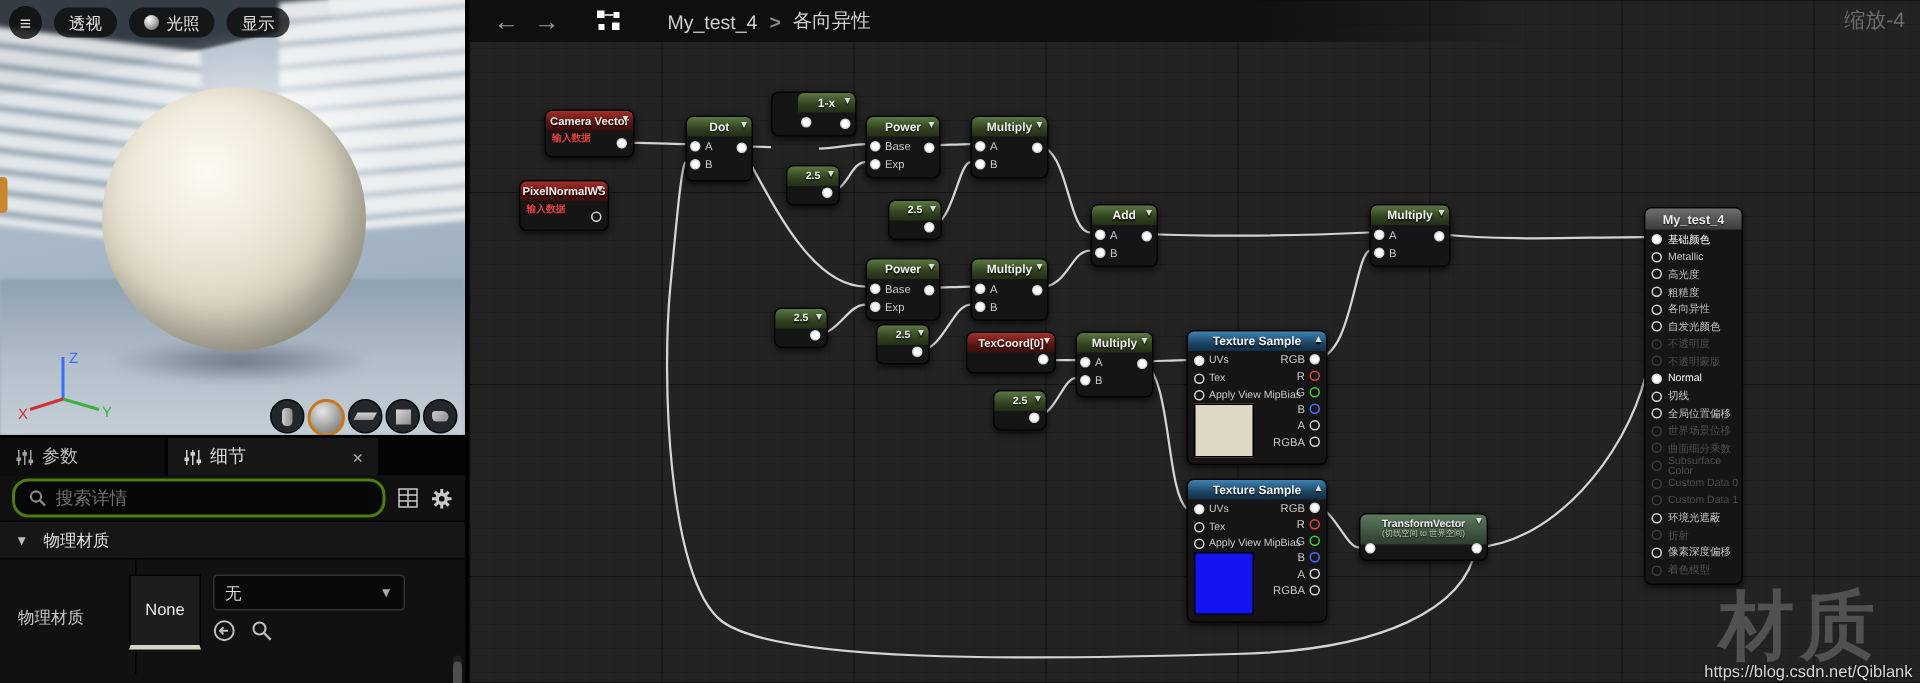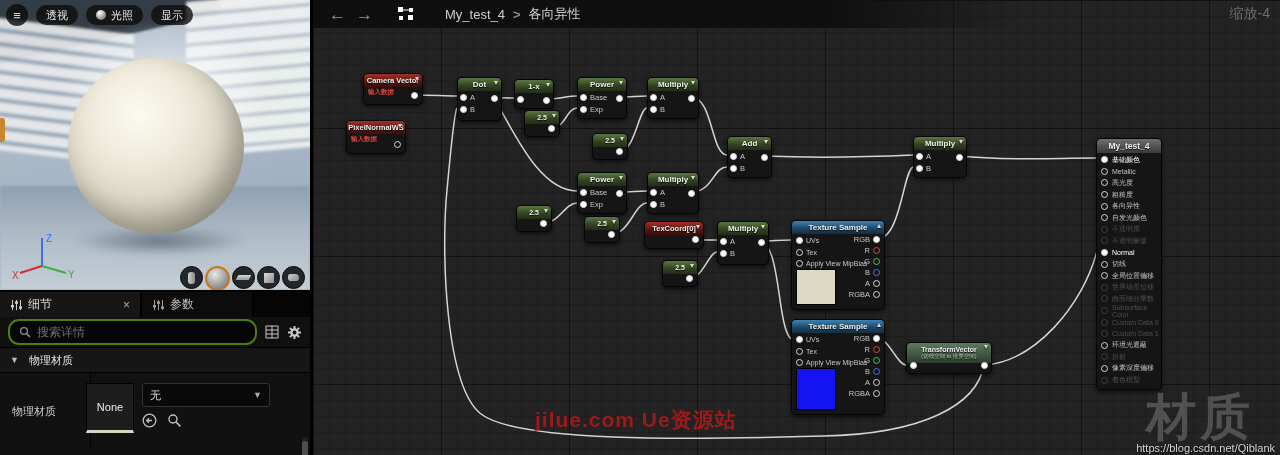--- a/index.html
+++ b/index.html
@@ -169,42 +169,42 @@
         <span class="mi-cub"></span>
       </div>
     <div class="mesh-btn">
         <span class="mi-tea"></span>
       </div>
   </div>
 </div>
 
 <div id="details">
   <div class="tabbar">
+    <div class="tab inactive">
+      <svg width="12" height="12">
+        <line x1="2.5" y1="1" x2="2.5" y2="11" stroke="#9f9f9f"></line>
+          <rect x="1" y="6" width="3" height="2.4" fill="#9f9f9f"></rect>
+        <line x1="6.5" y1="1" x2="6.5" y2="11" stroke="#9f9f9f"></line>
+          <rect x="5" y="2.4" width="3" height="2.4" fill="#9f9f9f"></rect>
+        <line x1="10.5" y1="1" x2="10.5" y2="11" stroke="#9f9f9f"></line>
+          <rect x="9" y="7.4" width="3" height="2.4" fill="#9f9f9f"></rect>
+      </svg>
+      <span>参数</span>
+    </div>
     <div class="tab">
       <svg width="12" height="12">
         <line x1="2.5" y1="1" x2="2.5" y2="11" stroke="#cfcfcf"></line>
           <rect x="1" y="6" width="3" height="2.4" fill="#cfcfcf"></rect>
         <line x1="6.5" y1="1" x2="6.5" y2="11" stroke="#cfcfcf"></line>
           <rect x="5" y="2.4" width="3" height="2.4" fill="#cfcfcf"></rect>
         <line x1="10.5" y1="1" x2="10.5" y2="11" stroke="#cfcfcf"></line>
           <rect x="9" y="7.4" width="3" height="2.4" fill="#cfcfcf"></rect>
       </svg>
       <span>细节</span>
       <span class="close">×</span>
-    </div>
-    <div class="tab inactive">
-      <svg width="12" height="12">
-        <line x1="2.5" y1="1" x2="2.5" y2="11" stroke="#9f9f9f"></line>
-          <rect x="1" y="6" width="3" height="2.4" fill="#9f9f9f"></rect>
-        <line x1="6.5" y1="1" x2="6.5" y2="11" stroke="#9f9f9f"></line>
-          <rect x="5" y="2.4" width="3" height="2.4" fill="#9f9f9f"></rect>
-        <line x1="10.5" y1="1" x2="10.5" y2="11" stroke="#9f9f9f"></line>
-          <rect x="9" y="7.4" width="3" height="2.4" fill="#9f9f9f"></rect>
-      </svg>
-      <span>参数</span>
     </div>
   </div>
   <div class="searchrow">
     <div class="searchbox">
       <svg width="12" height="12">
         <circle cx="5" cy="5" r="3.4" fill="none" stroke="#8a8a8a" stroke-width="1.4"></circle>
         <line x1="7.6" y1="7.6" x2="11" y2="11" stroke="#8a8a8a" stroke-width="1.6"></line>
       </svg>
       <span>搜索详情</span>
     </div>
@@ -304,21 +304,21 @@
             <span class="pin filled"></span>
             <span>A</span>
           </div>
           <div class="prow">
             <span class="pin filled"></span>
             <span>B</span>
           </div>
         </div>
         <span class="pin filled outpin"></span>
       </div>
-      <div class="node t-math" style="left: 201px; top: 79px; width: 38px; height: 28px;">
+      <div class="node t-math" style="left: 201px; top: 61px; width: 38px; height: 28px; padding-left: 17px;">
         <div class="nh hg">1-x<span class="nchev">▾</span></div>
         <div>
           <div class="prow">
             <span class="pin filled"></span>
             <span></span>
           </div>
         </div>
         <span class="pin filled outpin"></span>
       </div>
       <div class="node t-math" style="left: 264px; top: 77px; width: 48px; height: 40px;">
@@ -638,16 +638,15 @@
       <line x1="6" y1="4" x2="12" y2="4" stroke="#fff"></line>
     </svg>
     <div class="crumb">
       <span>My_test_4</span>
       <span class="sep">&gt;</span>
       <span>各向异性</span>
     </div>
   </div>
   <div class="zoomlbl">缩放-4</div>
 
-  <div class="wm-red">jilue.com  Ue资源站</div>
   <div class="wm-gray">材质</div>
   <div class="wm-url">https://blog.csdn.net/Qiblank</div>
 </div>
 
 </body></html>

